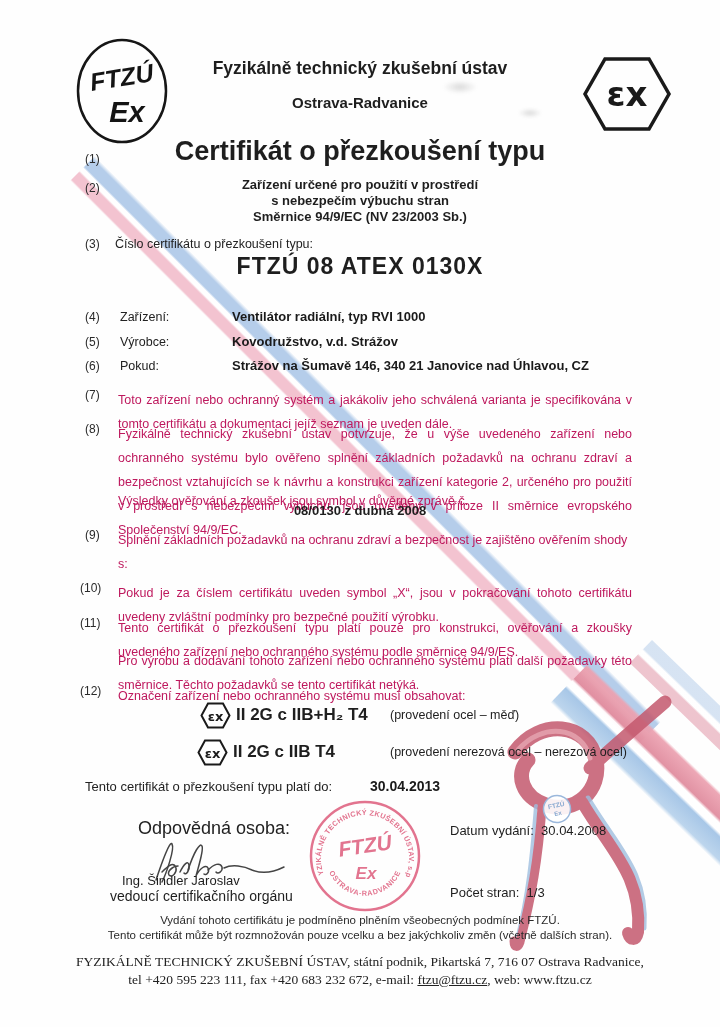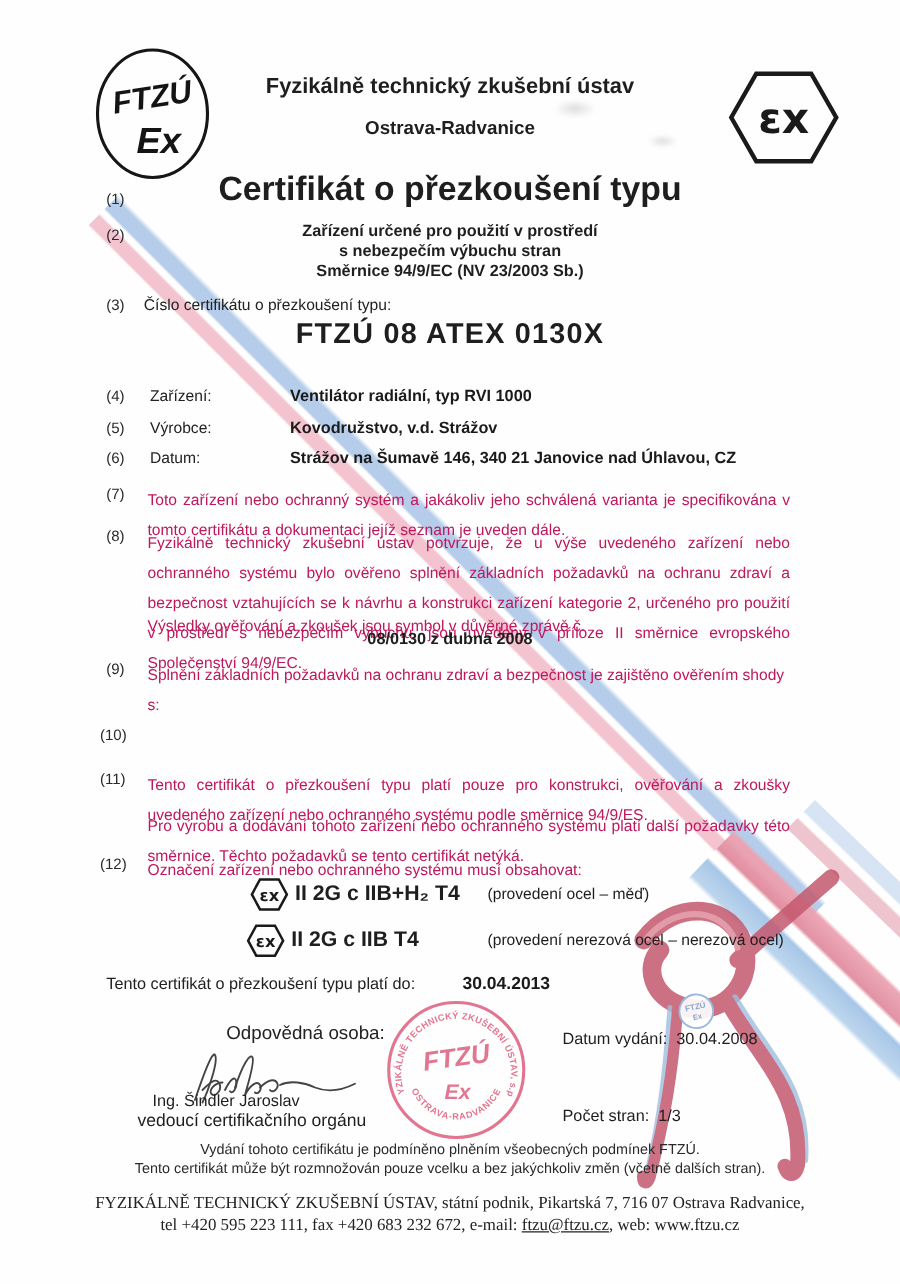--- a/index.html
+++ b/index.html
@@ -113,35 +113,36 @@
 
     <div class="num" style="left:85px;top:310px;">(4)</div>
     <div class="field-label" style="left:120px;top:310px;">Zařízení:</div>
     <div class="field-value" style="left:232px;top:309px;">Ventilátor radiální, typ RVI 1000</div>
 
     <div class="num" style="left:85px;top:335px;">(5)</div>
     <div class="field-label" style="left:120px;top:335px;">Výrobce:</div>
     <div class="field-value" style="left:232px;top:334px;">Kovodružstvo, v.d. Strážov</div>
 
     <div class="num" style="left:85px;top:359px;">(6)</div>
-    <div class="field-label" style="left:120px;top:359px;">Datum:</div>
+    <div class="field-label" style="left:120px;top:359px;">Pokud:</div>
     <div class="field-value" style="left:232px;top:358px;">Strážov na Šumavě 146, 340 21 Janovice nad Úhlavou, CZ</div>
 
     <div class="num" style="left:85px;top:388px;">(7)</div>
     <div class="body-text" style="left:118px;top:388px;width:514px;">Toto zařízení nebo ochranný systém a jakákoliv jeho schválená varianta je specifikována v tomto certifikátu a dokumentaci jejíž seznam je uveden dále.</div>
 
     <div class="num" style="left:85px;top:422px;">(8)</div>
     <div class="body-text" style="left:118px;top:422px;width:514px;">Fyzikálně technický zkušební ústav potvrzuje, že u výše uvedeného zařízení nebo ochranného systému bylo ověřeno splnění základních požadavků na ochranu zdraví a bezpečnost vztahujících se k návrhu a konstrukci zařízení kategorie 2, určeného pro použití v prostředí s nebezpečím výbuchu, jsou uvedeny v příloze II směrnice evropského Společenství 94/9/EC.</div>
     <div class="body-text" style="left:118px;top:489px;width:514px;text-align:left;">Výsledky ověřování a zkoušek jsou symbol v důvěrné zprávě č.</div>
     <div class="abs ctr b" style="top:503px;font-size:13px;">08/0130 z dubna 2008</div>
 
     <div class="num" style="left:85px;top:528px;">(9)</div>
     <div class="body-text" style="left:118px;top:528px;width:514px;text-align:left;">Splnění základních požadavků na ochranu zdraví a bezpečnost je zajištěno ověřením shody s:</div>
 
     <div class="num" style="left:80px;top:581px;">(10)</div>
+    <div class="body-text" style="left:118px;top:581px;width:514px;">Pokud je za číslem certifikátu uveden symbol „X“, jsou v pokračování tohoto certifikátu uvedeny zvláštní podmínky pro bezpečné použití výrobku.</div>
 
     <div class="num" style="left:80px;top:616px;">(11)</div>
     <div class="body-text" style="left:118px;top:616px;width:514px;">Tento certifikát o přezkoušení typu platí pouze pro konstrukci, ověřování a zkoušky uvedeného zařízení nebo ochranného systému podle směrnice 94/9/ES.</div>
     <div class="body-text" style="left:118px;top:649px;width:514px;">Pro výrobu a dodávání tohoto zařízení nebo ochranného systému platí další požadavky této směrnice. Těchto požadavků se tento certifikát netýká.</div>
 
     <div class="num" style="left:80px;top:684px;">(12)</div>
     <div class="body-text" style="left:118px;top:684px;width:514px;text-align:left;">Označení zařízení nebo ochranného systému musí obsahovat:</div>
 
     <div class="abs" style="left:200px;top:702px;">
       <svg style="position:absolute;left:0;top:0;" width="31" height="27" viewBox="0 0 31 27">
@@ -157,21 +158,21 @@
         <polygon points="8,1.5 23,1.5 29.5,13.5 23,25.5 8,25.5 1.5,13.5" fill="none" stroke="#1a1a1a" stroke-width="2"></polygon>
         <text x="15.5" y="18.5" text-anchor="middle" font-size="13" font-weight="bold" fill="#1a1a1a" font-family="'DejaVu Sans',sans-serif">εx</text>
       </svg>
       <span class="b" style="position:absolute;left:36px;top:3px;font-size:17px;white-space:nowrap;">II 2G c IIB T4</span>
       <span style="position:absolute;left:193px;top:6px;font-size:12.5px;white-space:nowrap;">(provedení nerezová ocel – nerezová ocel)</span>
     </div>
 
     <div class="field-label" style="left:85px;top:779px;font-size:13px;">Tento certifikát o přezkoušení typu platí do:</div>
     <div class="field-value" style="left:370px;top:778px;font-size:14px;">30.04.2013</div>
 
-    <div class="field-label" style="left:138px;top:818px;font-size:15px;margin-left:43px;">Odpovědná osoba:</div>
+    <div class="field-label" style="left:138px;top:818px;font-size:18px;">Odpovědná osoba:</div>
     <svg class="abs" style="left:148px;top:834px;" width="145" height="50" viewBox="0 0 145 50">
       <g fill="none" stroke="#444" stroke-width="1.5" stroke-linecap="round">
         <path d="M 8 46 C 14 28, 22 6, 24 10 C 27 15, 18 40, 14 48"></path>
         <path d="M 14 38 C 22 30, 26 28, 28 34 C 29 39, 24 44, 21 41 C 19 38, 24 32, 30 32"></path>
         <path d="M 32 38 C 36 30, 40 26, 41 31 C 42 36, 38 42, 36 39"></path>
         <path d="M 40 36 C 46 18, 52 8, 54 12 C 56 16, 50 34, 48 42 C 52 34, 58 30, 60 34 C 62 38, 58 42, 56 40"></path>
         <path d="M 60 36 C 66 30, 72 28, 74 33 C 75 37, 70 41, 68 38"></path>
         <path d="M 76 34 C 84 30, 96 32, 104 36 C 114 40, 126 38, 136 33"></path>
       </g>
     </svg>

